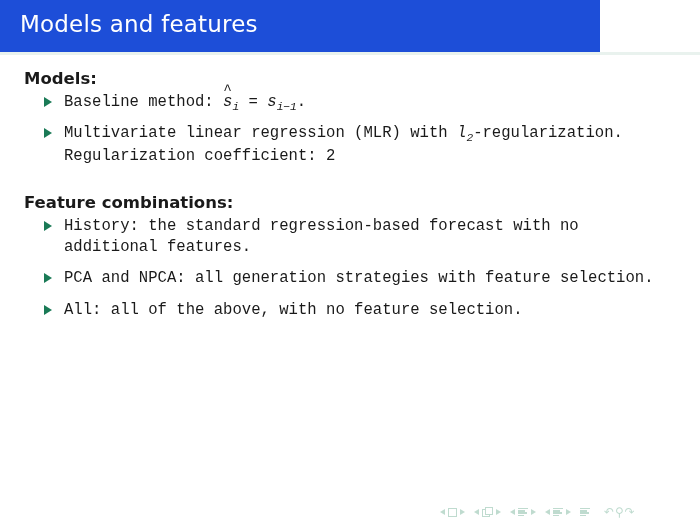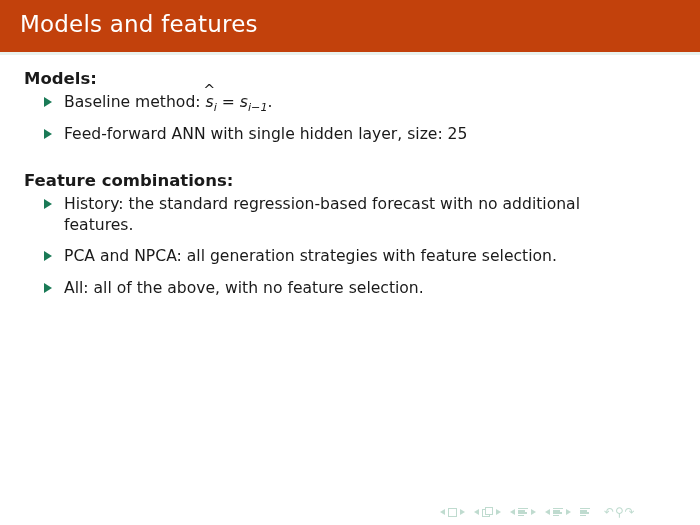--- a/index.html
+++ b/index.html
@@ -17,23 +17,23 @@
     position: relative;
     width: 700px;
     height: 525px;
     background: #ffffff;
   }
 
   
   .titlebar {
     position: absolute;
     top: 0; left: 0;
-    width: 700px;
+    width: 600px;
     height: 52px;
-    background: #c2410c;
+    background: #1d4ed8;
     box-sizing: border-box;
   }
   .titlebar-sep {
     position: absolute;
     top: 52px; left: 0;
     width: 700px;
     height: 3px;
     background: #e9f2ee;
   }
   .slide-title {
@@ -67,20 +67,21 @@
     margin: 0;
     padding: 0;
   }
   ul.bl > li {
     position: relative;
     margin: 0 0 0 64px;
     padding: 0 0 0 0;
     font-size: 15.6px;
     line-height: 1.33;
     color: #1a1a1a;
+    font-family: Liberation Mono, monospace;
   }
   ul.bl.models > li { margin-bottom: 8px; }
   ul.bl.feat > li   { margin-bottom: 11px; }
   .mark {
     position: absolute;
     left: -20px;
     top: 5px;
     width: 0; height: 0;
     border-top: 5px solid transparent;
     border-bottom: 5px solid transparent;
@@ -197,26 +198,27 @@
 
     <div class="block-head">Models:</div>
 
     <ul class="bl models">
 
       <li>
         <span class="mark"></span>
         <span class="txt"><span>Baseline method: </span><span class="eq"><span class="hat">s</span><i class="m"><sub>i</sub></i> = <i class="m">s</i><i class="m"><sub>i−1</sub></i></span><span>.</span></span>
       </li>
 
-
-
-      <li>
-        <span class="mark"></span>
-        <span class="txt">Feed-forward ANN with single hidden layer, size: 25</span>
-      </li>
+      <li class="w-mlr">
+        <span class="mark"></span>
+        <span class="txt"><span>Multivariate linear regression (MLR) with </span><i class="m">l</i><sub><i class="m">2</i></sub><span>-regularization.</span>
+          <span>Regularization coefficient: 2</span></span>
+      </li>
+
+
 
 
     </ul>
 
     <div class="block-head second">Feature combinations:</div>
 
     <ul class="bl feat">
 
       <li class="w-hist">
         <span class="mark"></span>

